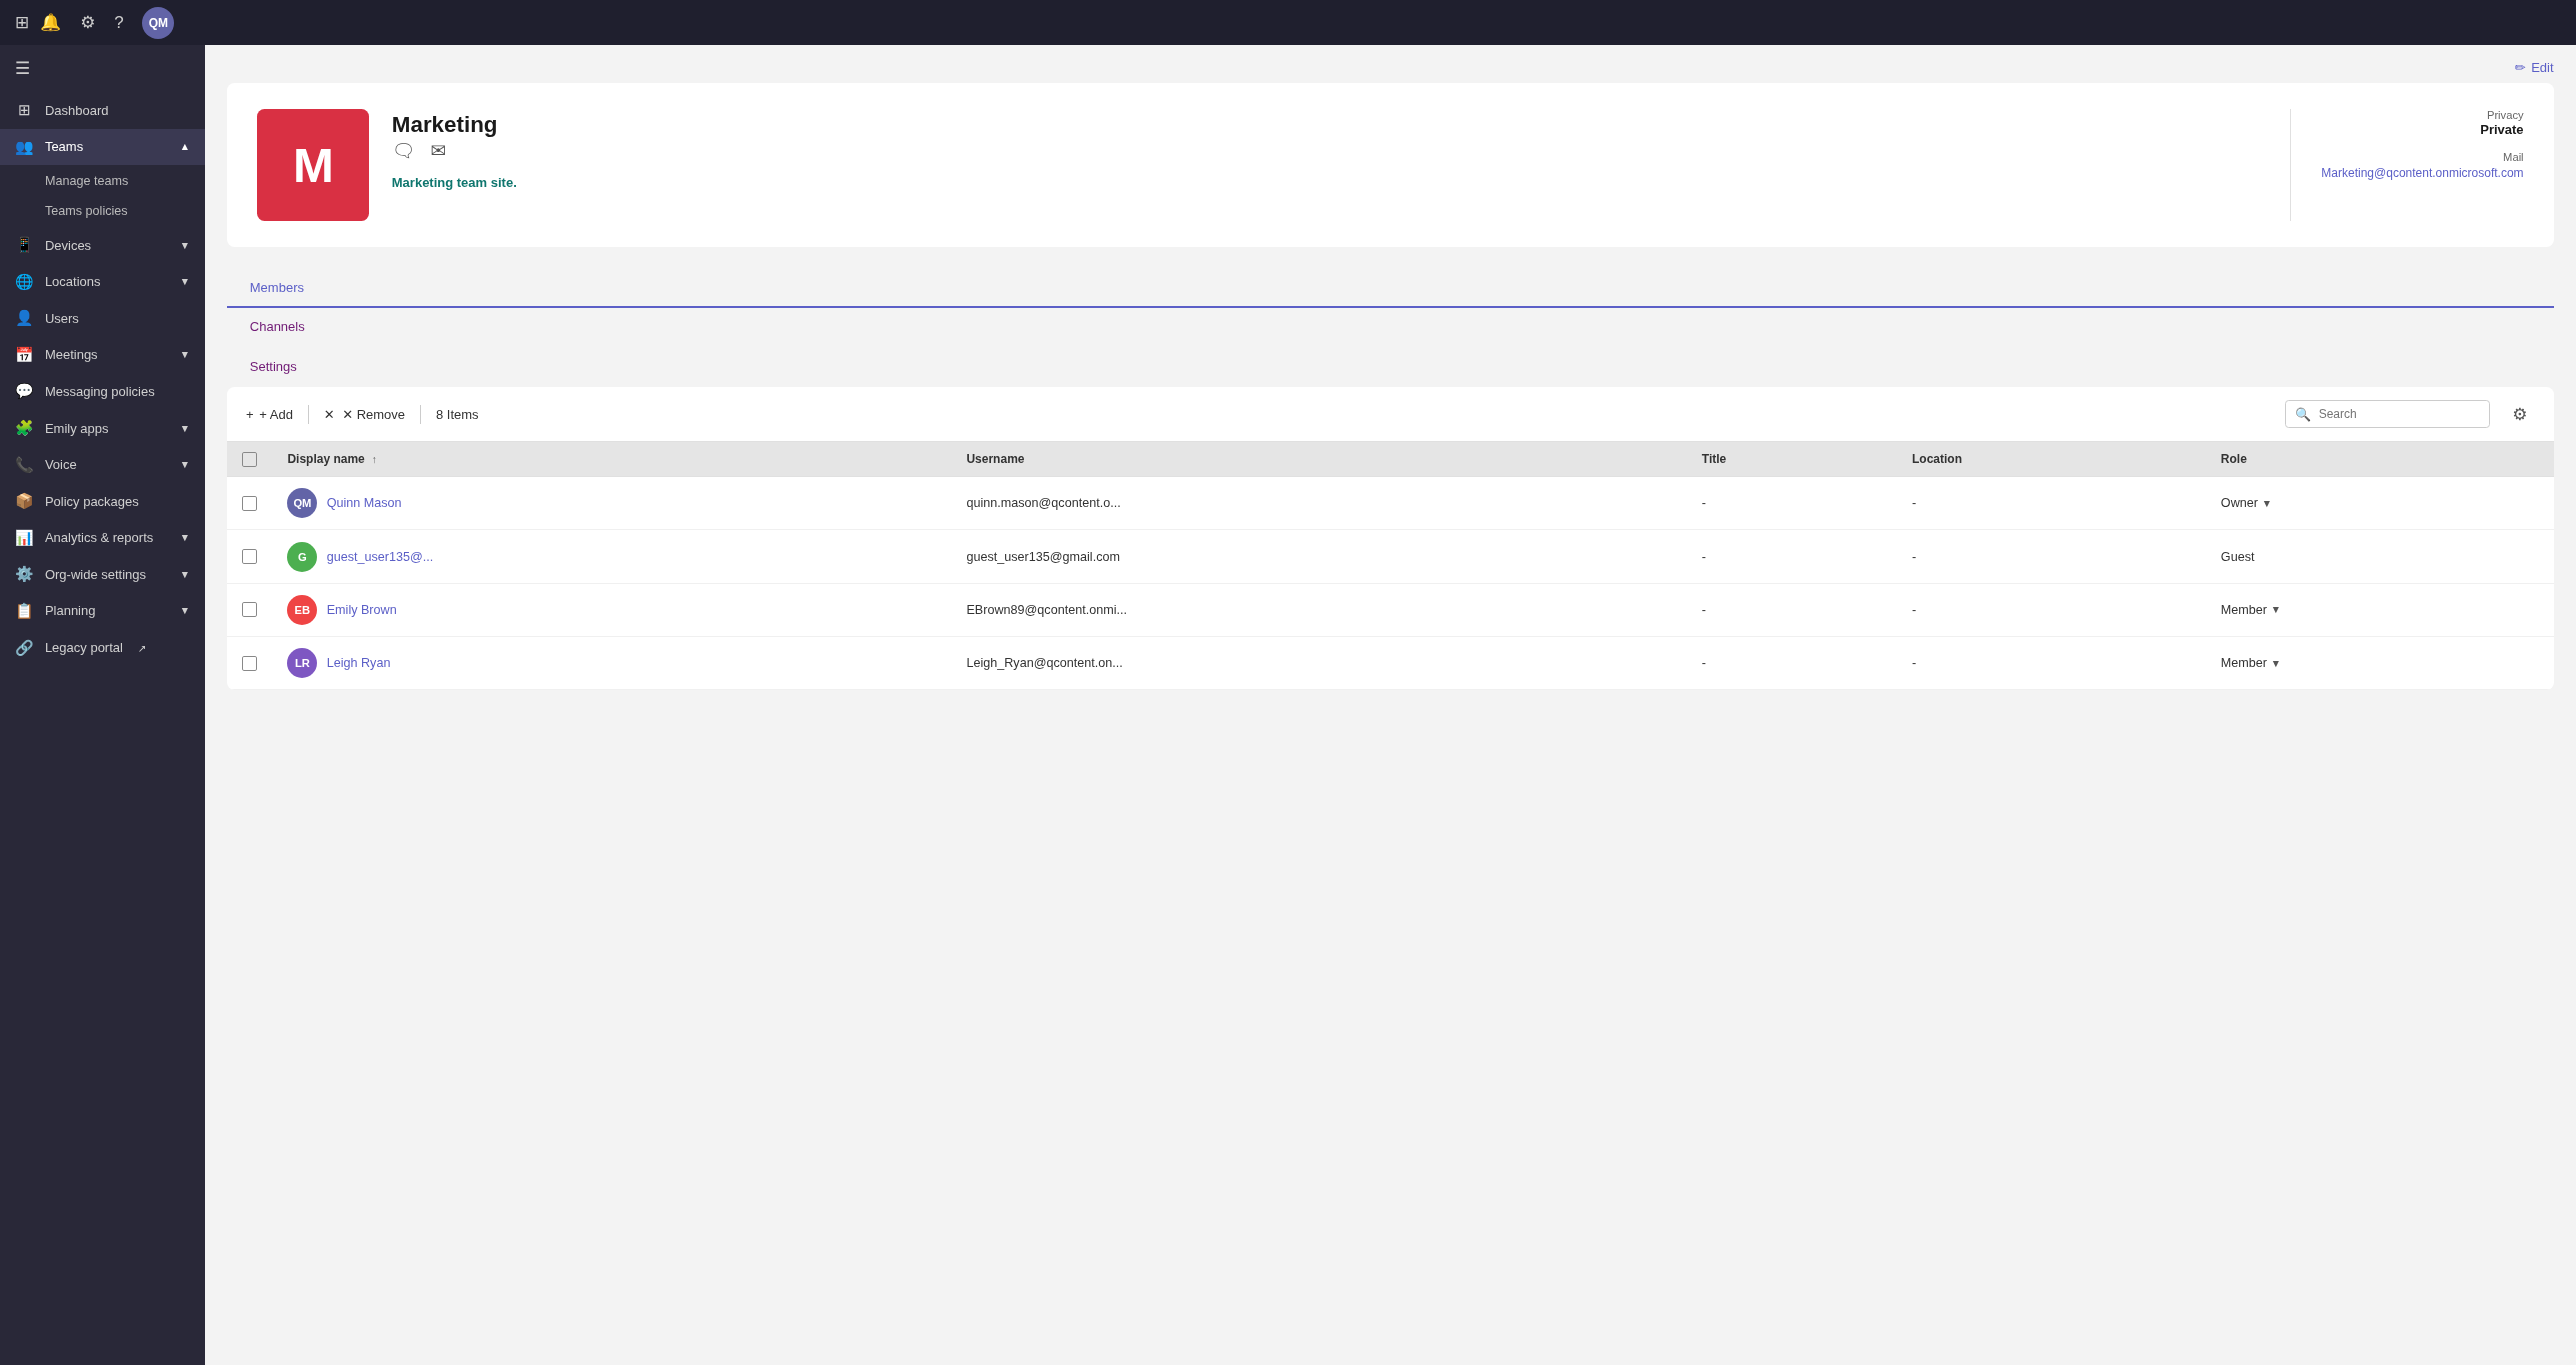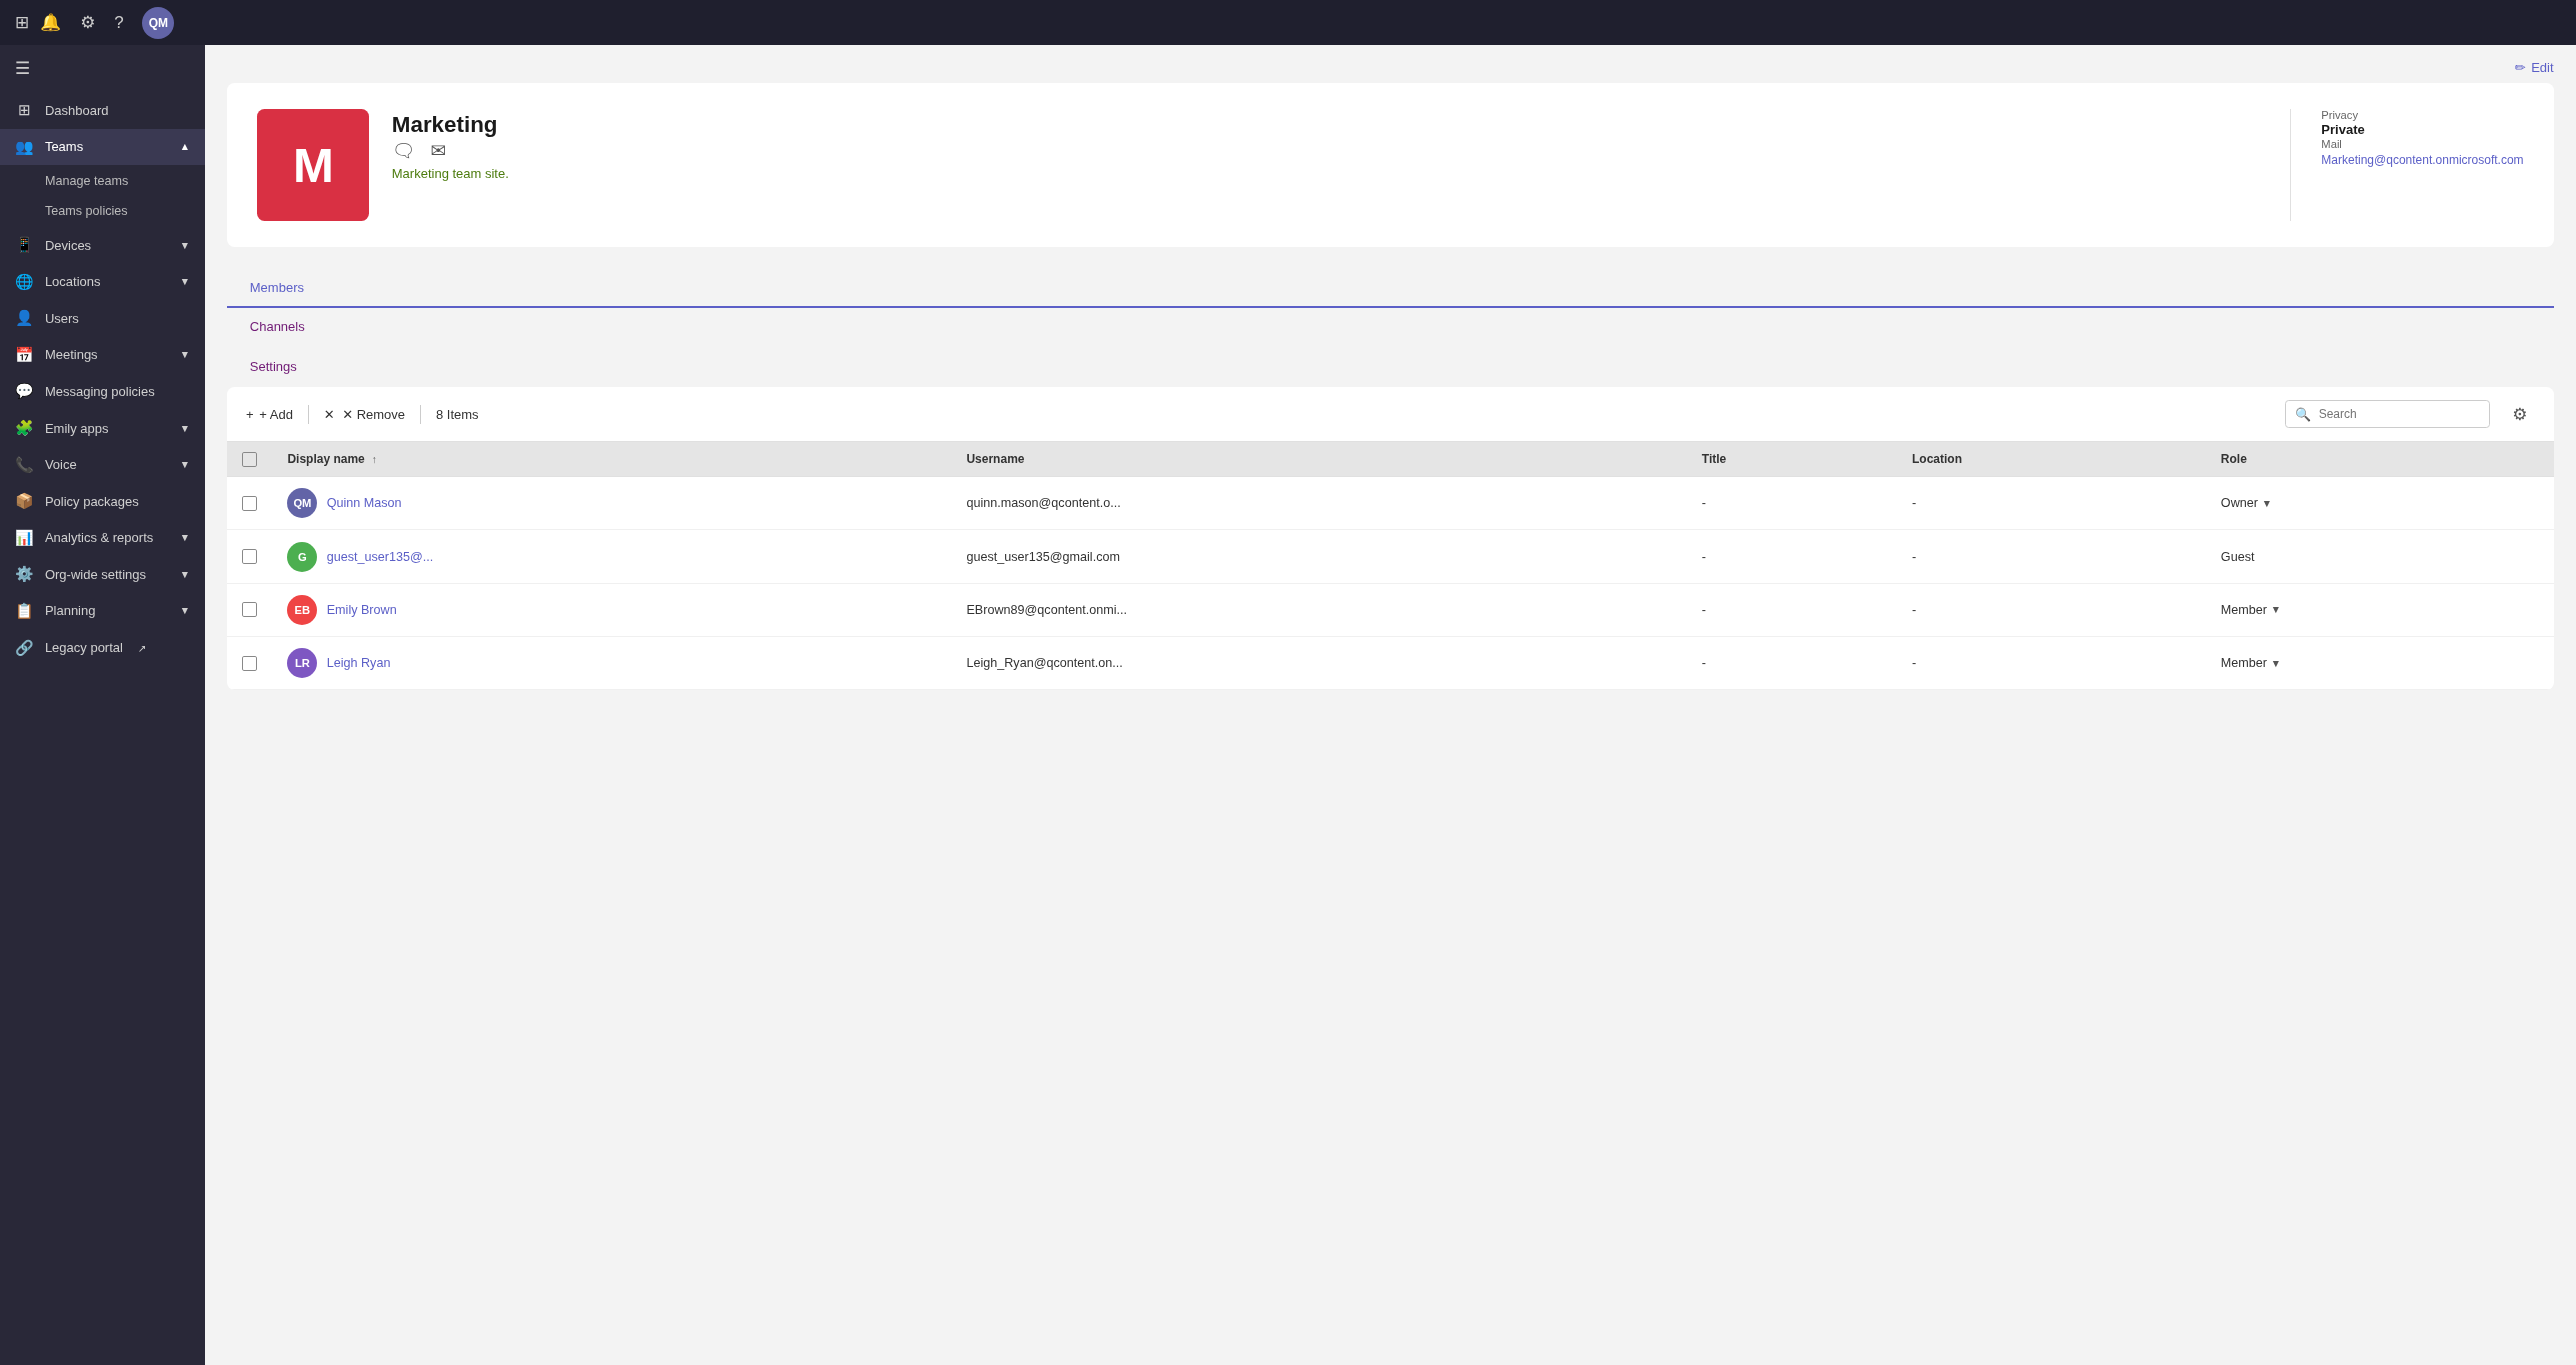--- a/index.html
+++ b/index.html
@@ -120,22 +120,22 @@
       align-items: center;
       justify-content: center;
       font-size: 49px;
       color: white;
       font-weight: 600;
       flex-shrink: 0;
     }
     .team-info { display: flex; flex-direction: column; gap: 2px; padding-top: 3.7px; }
     .team-name { font-size: 22.4px; font-weight: 700; color: #1a1a1a; }
     .team-icons { display: flex; gap: 15px; font-size: 18.7px; color: #555; }
-    .team-description { font-size: 13px; color: #4d7c0f; margin-top: 2px; }
-    .team-card-right { display: flex; flex-direction: column; gap: 1px; min-width: 187px; }
+    .team-description { font-size: 13px; color: #0f766e; margin-top: 11px; font-weight: bold; }
+    .team-card-right { display: flex; flex-direction: column; gap: 14px; min-width: 187px; text-align: right; }
     .team-meta-label { font-size: 11.2px; color: #666; margin-bottom: 1.9px; }
     .team-meta-value { font-size: 13px; font-weight: 600; color: #1a1a1a; }
     .team-meta-link { font-size: 12px; color: #5b5fc7; word-break: break-all; line-height: 1.4; }
 
     
     .tabs-bar {
       display: flex;
       gap: 0;
       padding: 0 22.4px;
       margin-bottom: 0;

